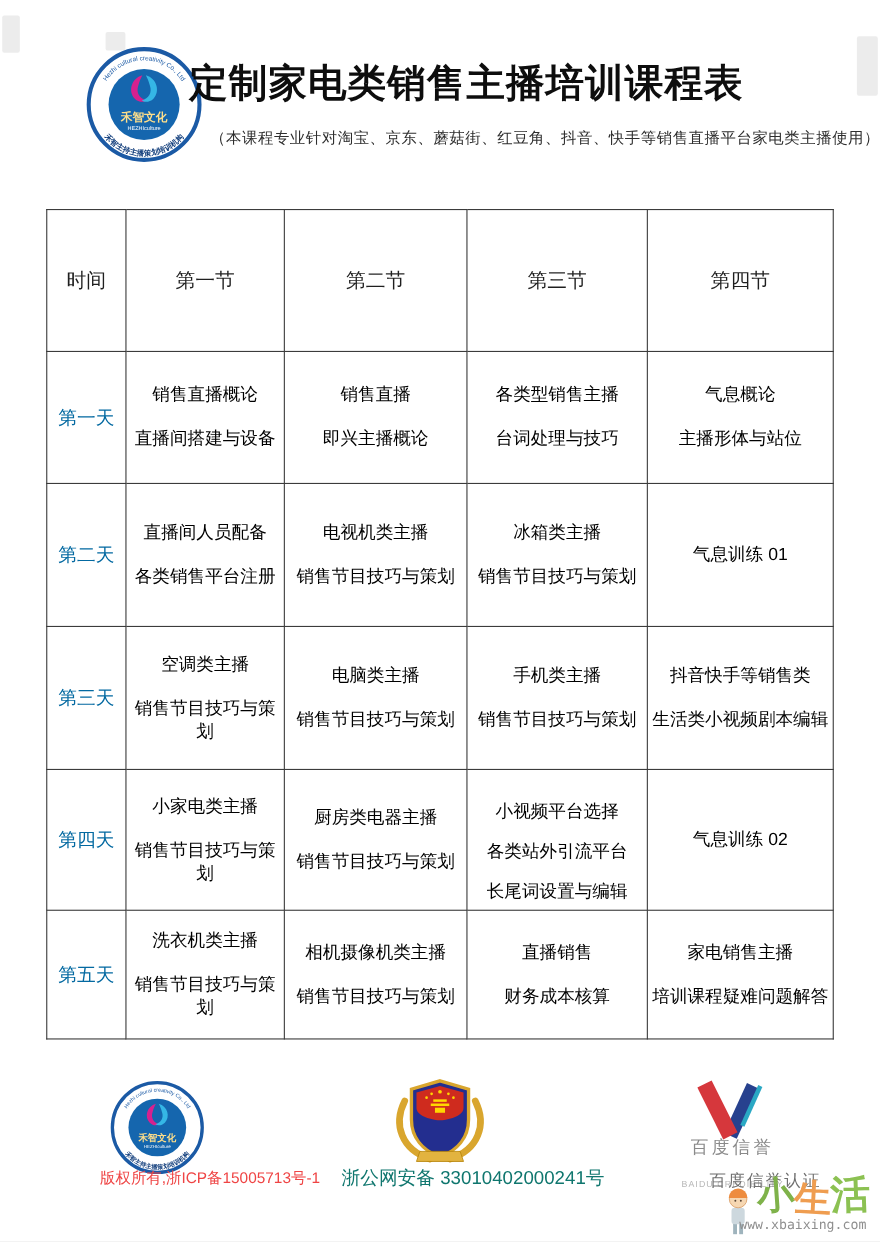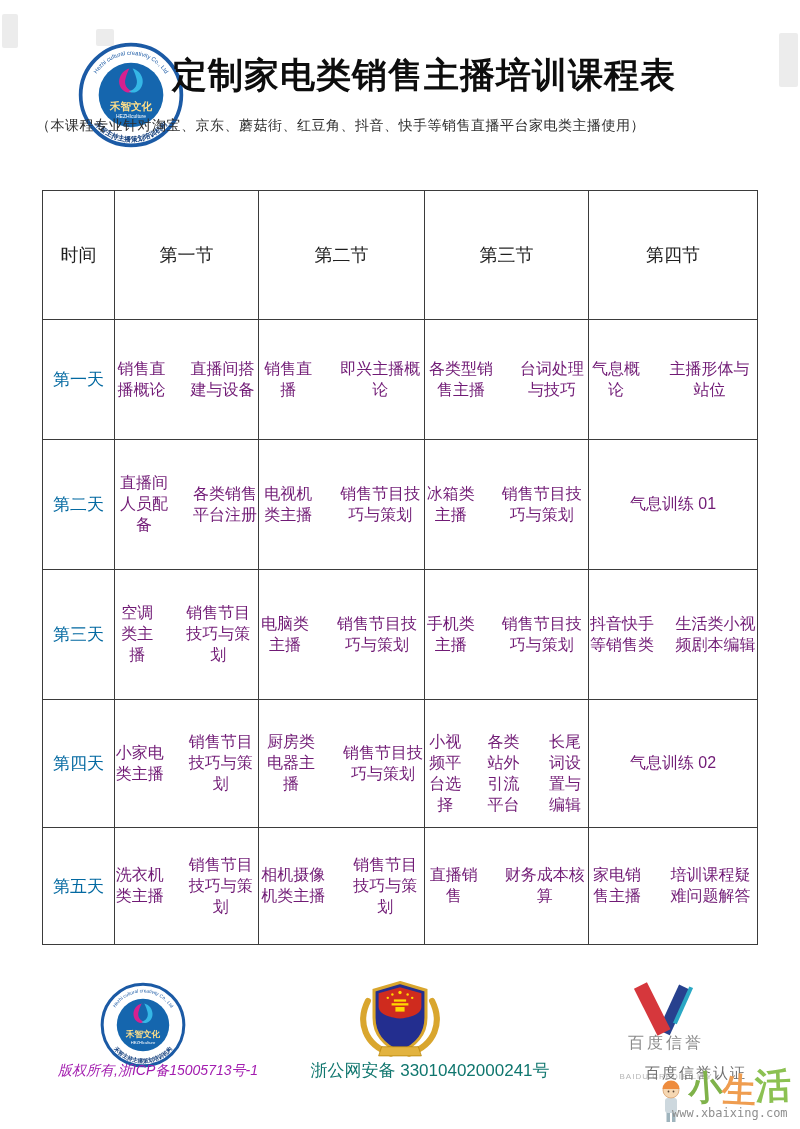--- a/index.html
+++ b/index.html
@@ -8,42 +8,42 @@
   
   .artifact{position:absolute;background:#d9d9d9;opacity:.5;border-radius:2px;}
   .artifact.a1{left:2px;top:14px;width:16px;height:34px;}
   .artifact.a2{left:96px;top:29px;width:18px;height:17px;}
   .artifact.a3{left:779px;top:33px;width:19px;height:54px;}
 
   
   .logo-top{position:absolute;left:78px;top:42px;width:106px;height:106px;}
   .page-title{position:absolute;left:0;right:0;top:52px;text-align:center;padding-left:48px;
               font-size:35px;font-weight:bold;color:#0d0d0d;letter-spacing:1px;}
-  .page-subtitle{position:absolute;left:0;right:0;top:117px;text-align:left;
-                 font-size:14px;color:#2e2e2e;letter-spacing:.5px;margin-left:36px;}
+  .page-subtitle{position:absolute;left:0;right:0;top:117px;text-align:right;
+                 font-size:14px;color:#2e2e2e;letter-spacing:.5px;}
 
   
   table.sched{position:absolute;left:42px;top:190px;width:715px;border-collapse:collapse;
               table-layout:fixed;border-radius:27px;}
   table.sched th,table.sched td{border:1px solid #3b3b3b;padding:0;text-align:center;
               vertical-align:middle;font-weight:normal;}
   table.sched th{font-size:18px;color:#1f1f1f;}
   td.day{font-size:17px;color:#0369a1;}
-  .cell-inner{display:flex;flex-direction:row;justify-content:center;align-items:center;
-              height:100%;gap:19px;font-size:16px;color:#701a75;}
+  .cell-inner{display:flex;flex-direction:column;justify-content:space-between;align-items:center;
+              height:100%;gap:19px;font-size:16px;color:#000000;}
   td.tight .cell-inner{gap:15px;margin-top:21px;}
   tr.hrow{height:129px;} tr.r1{height:120px;} tr.r2{height:130px;} tr.r3{height:130px;}
   tr.r4{height:128px;} tr.r5{height:117px;}
 
   
   .logo-bottom{position:absolute;left:100px;top:982px;width:86px;height:86px;}
   .badge{position:absolute;left:354px;top:978px;width:92px;height:84px;}
   .baiduv{position:absolute;left:618px;top:980px;width:92px;height:58px;}
-  .cap-copyright{position:absolute;left:58px;top:1062px;width:266px;
-                 font-size:14px;color:#a21caf;font-style:italic;}
+  .cap-copyright{position:absolute;left:58px;top:1062px;width:266px;text-align:center;
+                 font-size:14px;color:#ef4444;}
   .cap-police{position:absolute;left:310px;top:1059px;width:240px;text-align:center;
               font-size:17px;font-weight:normal;color:#0f766e;}
   .baidu-name{position:absolute;left:606px;top:1033px;width:120px;text-align:center;
               font-size:16px;color:#8a8a8a;letter-spacing:3px;}
   .baidu-en{position:absolute;left:606px;top:1072px;width:120px;text-align:center;
             font-size:8px;color:#b7b7b7;letter-spacing:1px;}
   .baidu-cert{position:absolute;left:632px;top:1064px;width:128px;text-align:center;
               font-size:15px;color:#6f6f6f;letter-spacing:2px;}
 
   

